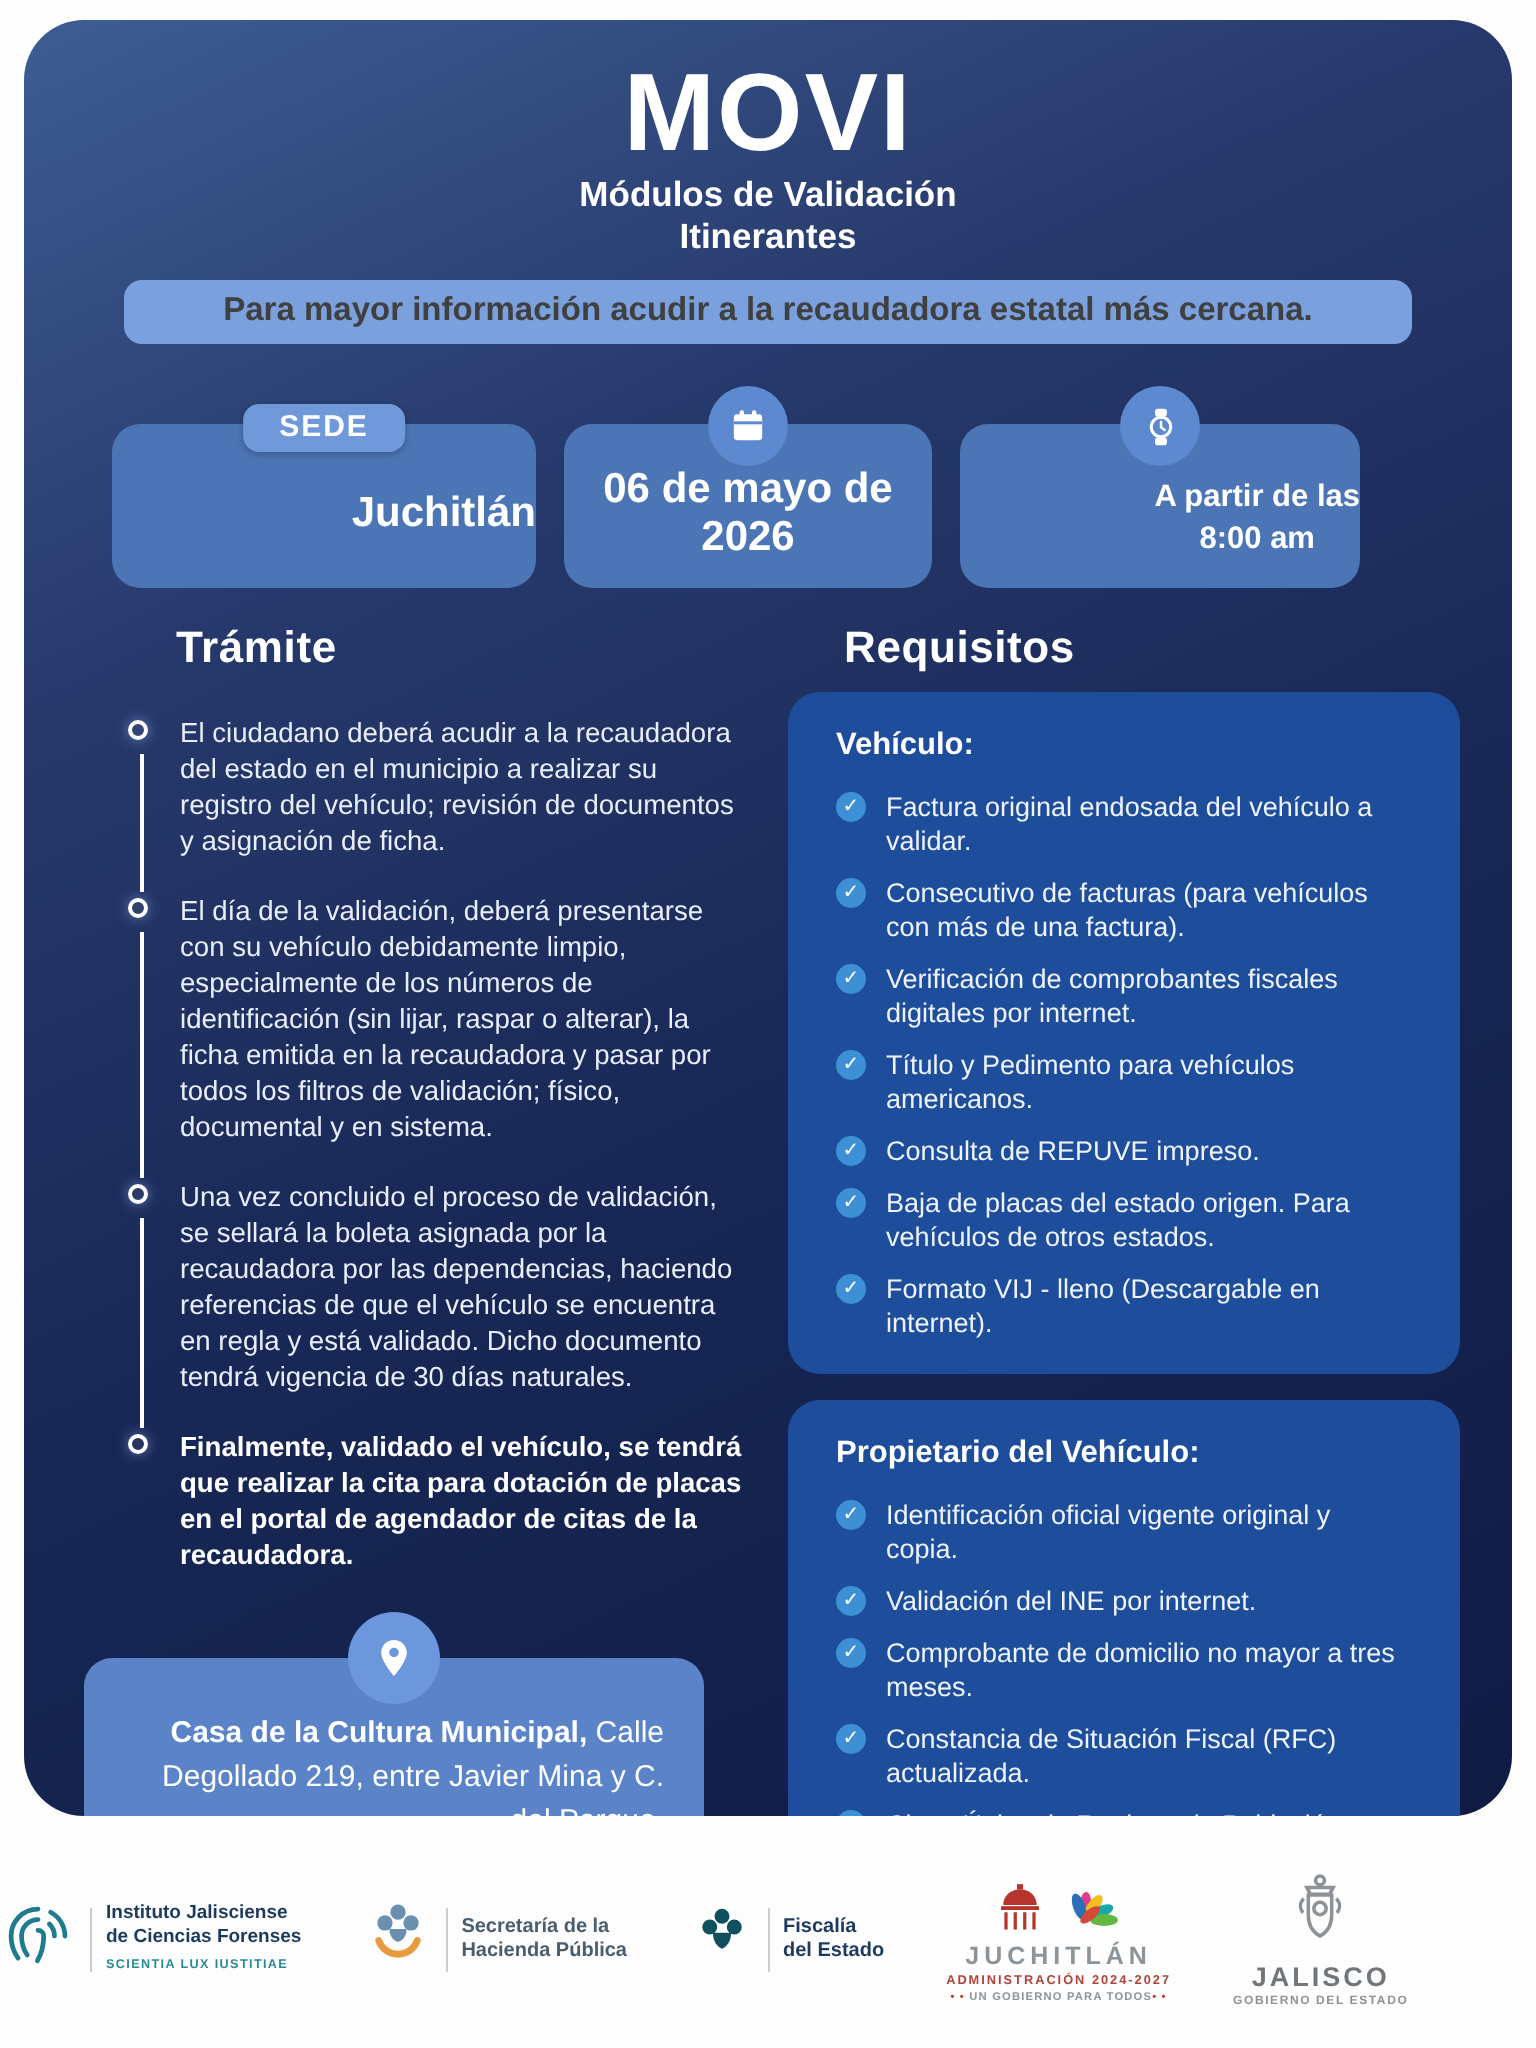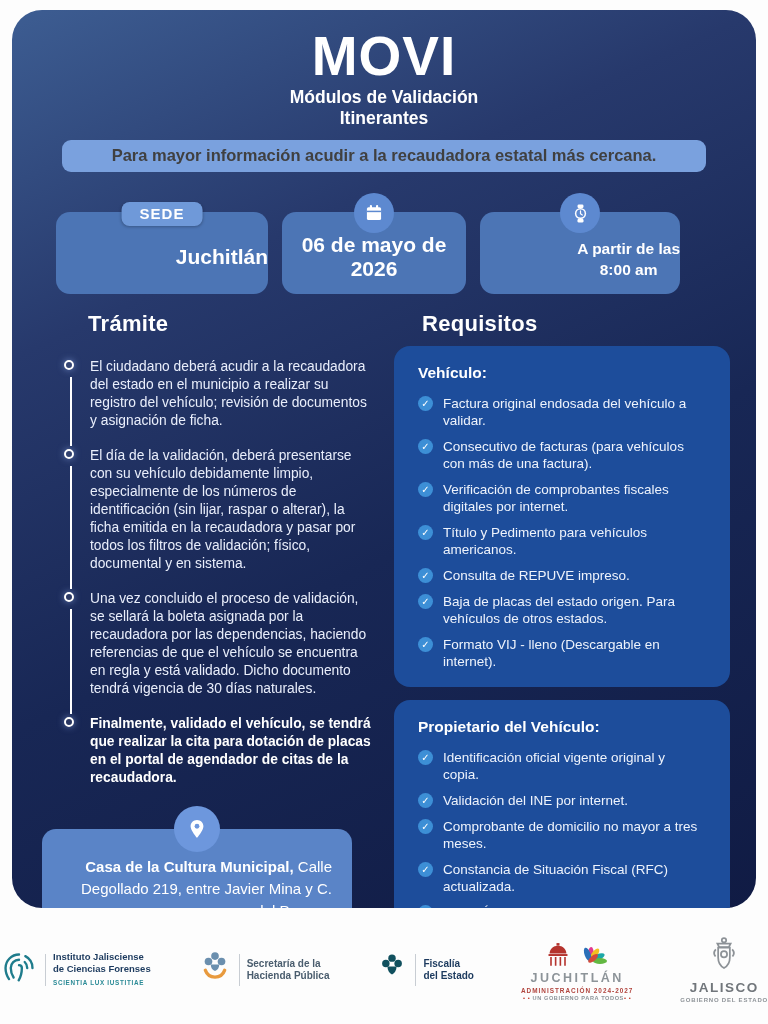--- a/index.html
+++ b/index.html
@@ -107,21 +107,21 @@
   }
   .check {
     flex:0 0 auto; width:15px; height:15px; border-radius:50%;
     background:#3d8fd6; color:#fff; font-size:10px; line-height:15px;
     text-align:center; margin-top:1px; font-weight:700;
   }
 
   
   .footer {
     position:absolute; left:0; top:916px; width:768px; height:108px;
-    display:flex; align-items:center; justify-content:space-between; gap:31px;
+    display:flex; align-items:center; justify-content:flex-start; gap:31px;
     background:#fdfdfd;
   }
   .logo { display:flex; align-items:center; gap:7px; }
   .logo-sep { width:1px; height:32px; background:#c8cdd3; }
   .logo-text { font-size:9.5px; font-weight:700; color:#1c3a5e; line-height:12px; }
   .logo-tagline { font-size:6.3px; font-weight:700; color:#2a8a96; letter-spacing:.7px; margin-top:2px; }
   .logo-stack { display:flex; flex-direction:column; align-items:center; }
   .juch-icons { display:flex; align-items:flex-end; gap:2px; }
   .juch-name { font-size:12.5px; font-weight:800; letter-spacing:2.5px; color:#8d9499; margin-top:-2px; }
   .juch-line2 { font-size:6.4px; font-weight:700; color:#b0433c; letter-spacing:1px; margin-top:2px; }

